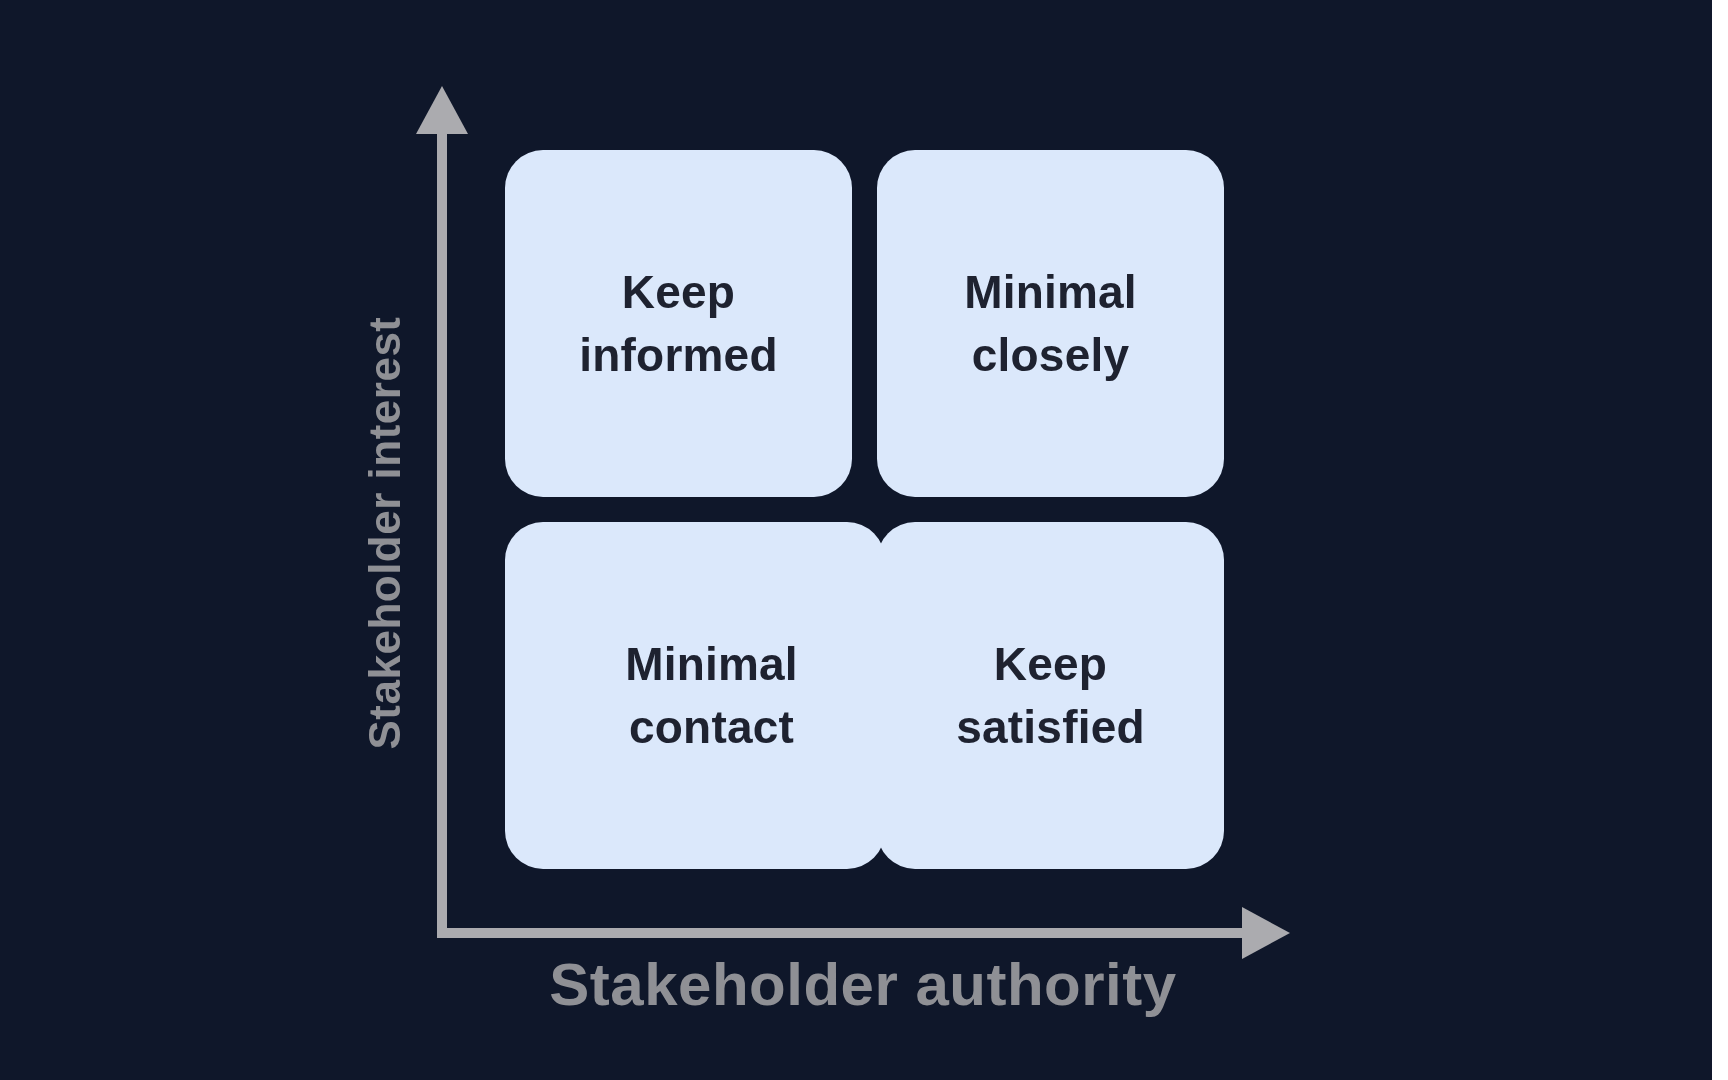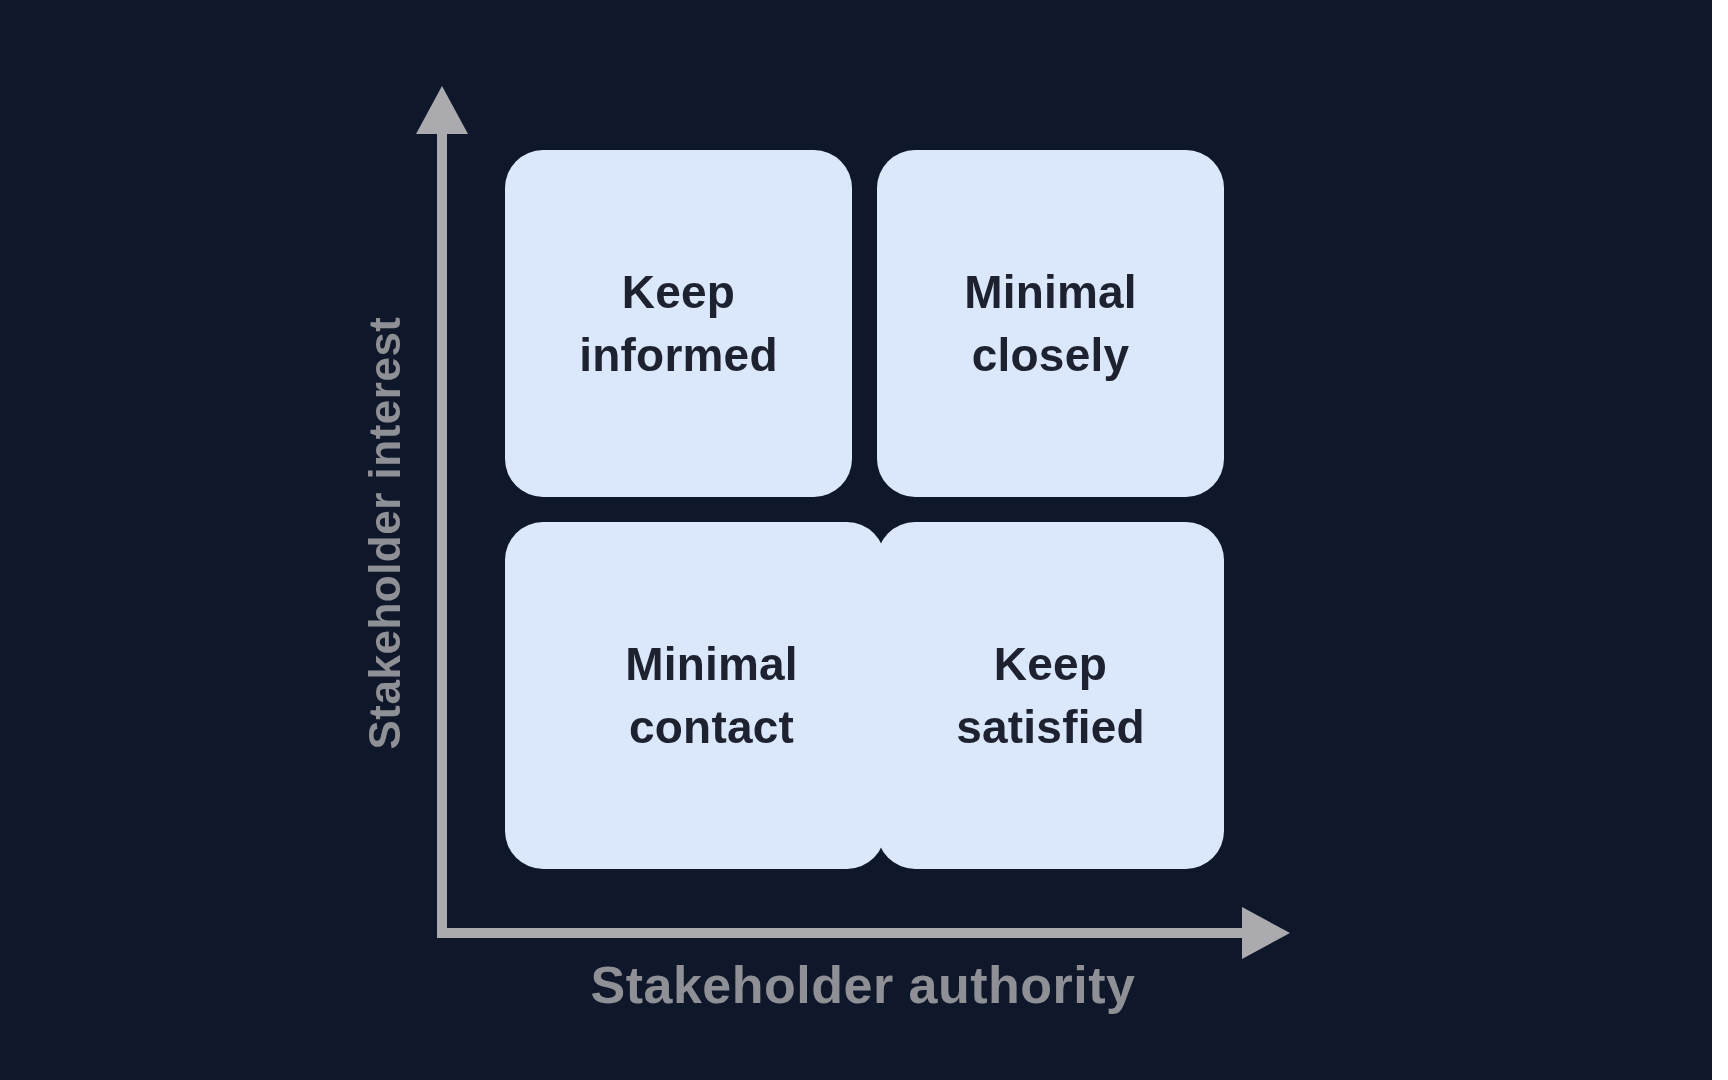--- a/index.html
+++ b/index.html
@@ -79,21 +79,21 @@
   .q-bottom-left  { left: 505px; top: 522px; padding-left: 33px; }
   .q-bottom-right { left: 877px; top: 522px; }
 
   
   .x-axis-label {
     position: absolute;
     left: 437px;
     top: 960px;
     width: 852px;
     text-align: center;
-    font-size: 52px;
+    font-size: 60px;
     line-height: 50px;
     font-weight: 700;
     color: #8f9095;
     letter-spacing: 0.5px;
   }
   .y-axis-label {
     position: absolute;
     left: 85px;              
     top: 508px;
     width: 600px;

